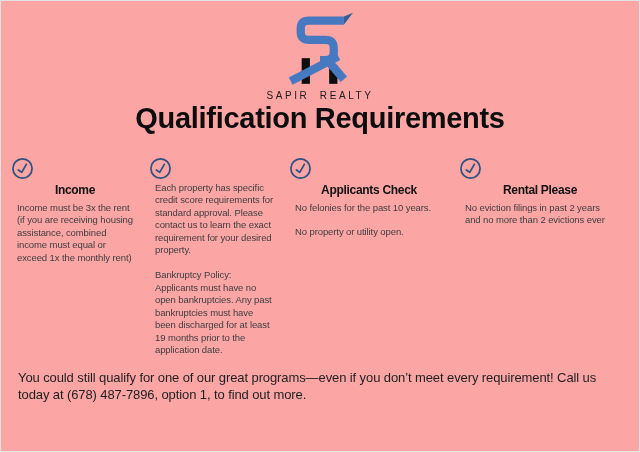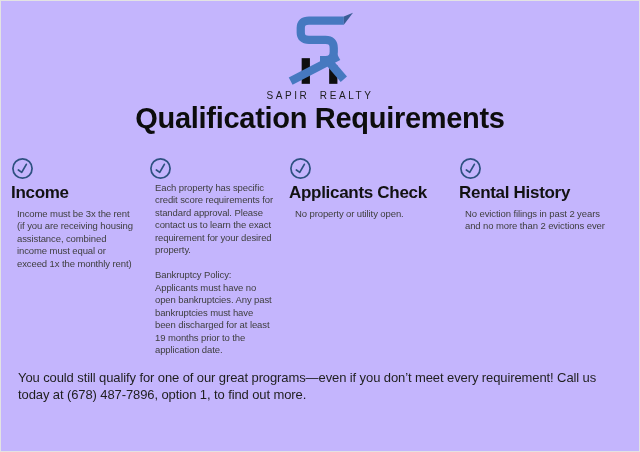--- a/index.html
+++ b/index.html
@@ -4,21 +4,21 @@
 <style>
   * { margin: 0; padding: 0; box-sizing: border-box; }
   html, body { background: #fff; }
   body {
     width: 640px; height: 452px;
     font-family: "Liberation Sans", sans-serif;
     color: #1a1a1a;
   }
   .page {
     width: 640px; height: 452px;
-    background: #c4b5fd;
+    background: #fca5a5;
     border: 1px solid #e3e3e3;
     overflow: hidden;
   }
   
   .brand { text-align: center; padding-top: 10px; }
   .logo-svg { display: block; margin: 0 auto; }
   .brand-name {
     font-size: 10px;
     letter-spacing: 2.6px;
     word-spacing: 5px;
@@ -39,26 +39,27 @@
     display: grid;
     grid-template-columns: 138px 140px 170px 172px;
     padding: 0 8px 0 10px;
     margin-top: 21px;
     min-height: 191px;
     align-items: start;
   }
   .col { padding-right: 10px; }
   .check-icon { display: block; margin-bottom: 2px; }
   .col h2 {
-    font-size: 17px;
+    font-size: 12px;
     font-weight: 700;
     letter-spacing: -0.3px;
     color: #121212;
     margin: 3px 0 5px;
     white-space: nowrap;
+    text-align: center;
   }
   .col p {
     font-size: 9.5px;
     line-height: 1.32;
     letter-spacing: -0.1px;
     color: #3e3e3e;
     margin: 0 6px 12px;
   }
   
   .highlight {
@@ -113,29 +114,30 @@
       <p>Each property has specific credit score requirements for standard approval. Please contact us to learn the exact requirement for your desired property.</p>
       <p>Bankruptcy Policy: Applicants must have no open bankruptcies. Any past bankruptcies must have been discharged for at least 19 months prior to the application date.</p>
     </section>
 
     <section class="col">
       <svg class="check-icon" width="23" height="23" viewBox="0 0 24 24" xmlns="http://www.w3.org/2000/svg">
         <circle cx="12" cy="12" r="10" fill="none" stroke="#2e5181" stroke-width="1.8"></circle>
         <path d="M7.5 12.8 l3 3 l6.2 -7.4" fill="none" stroke="#2e5181" stroke-width="1.8" stroke-linecap="round" stroke-linejoin="round" transform="rotate(-10 12 12)"></path>
       </svg>
       <h2>Applicants Check</h2>
+      <p>No felonies for the past 10 years.</p>
       <p>No property or utility open.</p>
     </section>
 
     <section class="col">
       <svg class="check-icon" width="23" height="23" viewBox="0 0 24 24" xmlns="http://www.w3.org/2000/svg">
         <circle cx="12" cy="12" r="10" fill="none" stroke="#2e5181" stroke-width="1.8"></circle>
         <path d="M7.5 12.8 l3 3 l6.2 -7.4" fill="none" stroke="#2e5181" stroke-width="1.8" stroke-linecap="round" stroke-linejoin="round" transform="rotate(-10 12 12)"></path>
       </svg>
-      <h2>Rental History</h2>
+      <h2>Rental Please</h2>
       <p>No eviction filings in past 2 years and no more than 2 evictions ever</p>
     </section>
 
   </main>
 
   <p class="highlight">You could still qualify for one of our great programs—even if you don’t meet every requirement! Call us today at (678) 487-7896, option 1, to find out more.</p>
 
 </div>
 
 </body></html>

